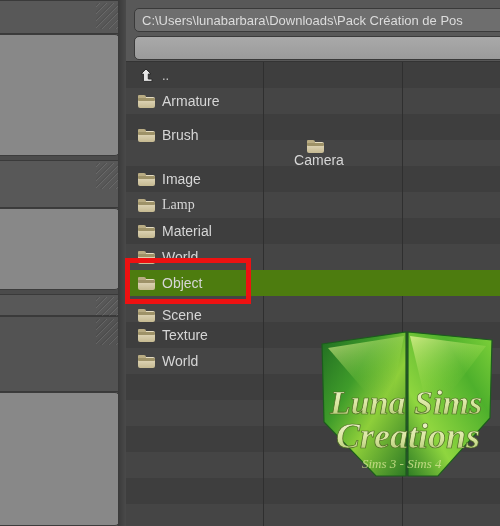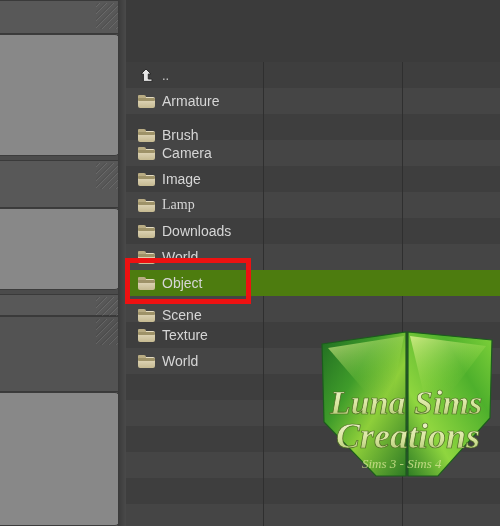--- a/index.html
+++ b/index.html
@@ -166,20 +166,24 @@
     <div class="panel-header" style="top:316px; height:76px; background:#535353;">
       <span class="hatch"></span>
     </div>
     <div class="panel-body" style="top:392px; height:134px;"></div>
 
     <div class="vsep"></div>
   </div>
 
   <div class="browser">
 
+    <div class="browser-top">
+      <div class="field path">C:\Users\lunabarbara\Downloads\Pack Création de Pos</div>
+      <div class="field name"></div>
+    </div>
 
     <div class="filelist">
       <div class="stripes" id="stripes">
           <div class="stripe a" style="top: 0px;"></div>
           <div class="stripe b" style="top: 26px;"></div>
           <div class="stripe a" style="top: 52px;"></div>
           <div class="stripe b" style="top: 78px;"></div>
           <div class="stripe a" style="top: 104px;"></div>
           <div class="stripe b" style="top: 130px;"></div>
           <div class="stripe a" style="top: 156px;"></div>
@@ -213,21 +217,21 @@
             <span class="rowlabel">Armature</span>
           </div>
           <div class="row" style="top: 60px;">
             <span class="ficon">
               <span class="back"></span>
               <span class="tab"></span>
               <span class="lip"></span>
             </span>
             <span class="rowlabel">Brush</span>
           </div>
-          <div class="row" style="top: 78px;">
+          <div class="row" style="top: 78px; flex-direction: column;">
             <span class="ficon">
               <span class="back"></span>
               <span class="tab"></span>
               <span class="lip"></span>
             </span>
             <span class="rowlabel">Camera</span>
           </div>
           <div class="row" style="top: 104px;">
             <span class="ficon">
               <span class="back"></span>
@@ -243,21 +247,21 @@
               <span class="lip"></span>
             </span>
             <span class="rowlabel">Lamp</span>
           </div>
           <div class="row" style="top: 156px;">
             <span class="ficon">
               <span class="back"></span>
               <span class="tab"></span>
               <span class="lip"></span>
             </span>
-            <span class="rowlabel">Downloads</span>
+            <span class="rowlabel">Material</span>
           </div>
           <div class="row" style="top: 182px;">
             <span class="ficon">
               <span class="back"></span>
               <span class="tab"></span>
               <span class="lip"></span>
             </span>
             <span class="rowlabel">World</span>
           </div>
           <div class="row hl" style="top: 208px;">

